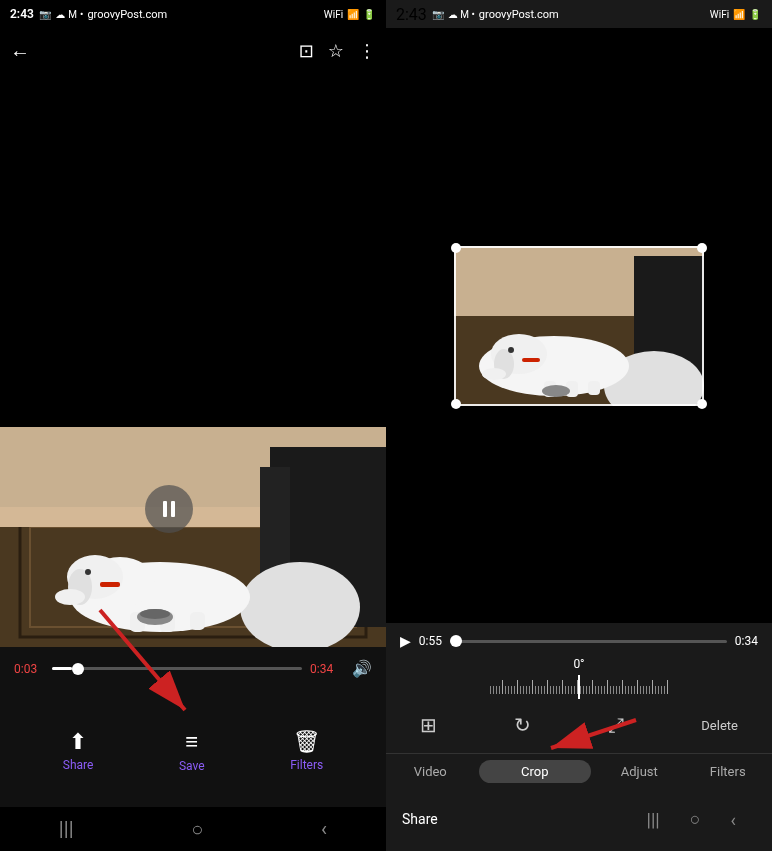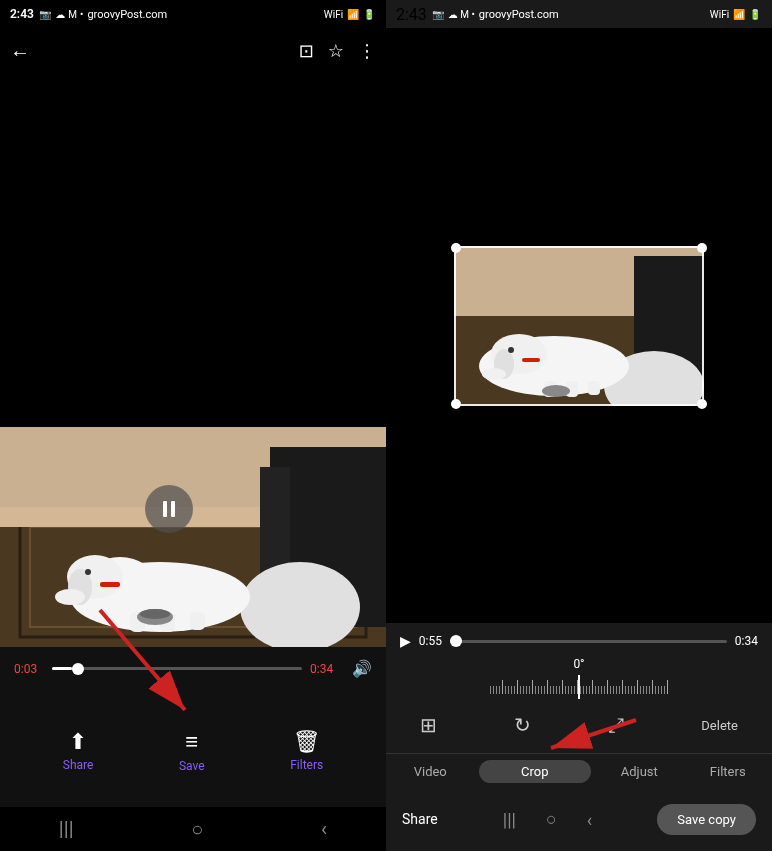--- a/index.html
+++ b/index.html
@@ -733,21 +733,20 @@
     <div class="tab-item">Filters</div>
   </div>
 
   <div class="bottom-action-row">
     <span class="cancel-btn">Share</span>
     <div class="bottom-nav" style="background:transparent;flex:0;gap:30px;padding:0 20px;">
       <span style="color:#888;font-size:18px;">|||</span>
       <span style="color:#888;font-size:18px;">○</span>
       <span style="color:#888;font-size:18px;">‹</span>
     </div>
-    <div class="save-copy-btn">Save copy</div>
   </div>
 
   <svg class="arrow-svg" width="386" height="851" style="top:0;left:0;">
     <defs>
       <marker id="arrowhead-right" markerWidth="10" markerHeight="7" refX="10" refY="3.5" orient="auto">
         <polygon points="0 0, 10 3.5, 0 7" fill="#cc2222"></polygon>
       </marker>
     </defs>
     <line x1="250" y1="720" x2="165" y2="748" stroke="#cc2222" stroke-width="4" marker-end="url(#arrowhead-right)"></line>
   </svg>

